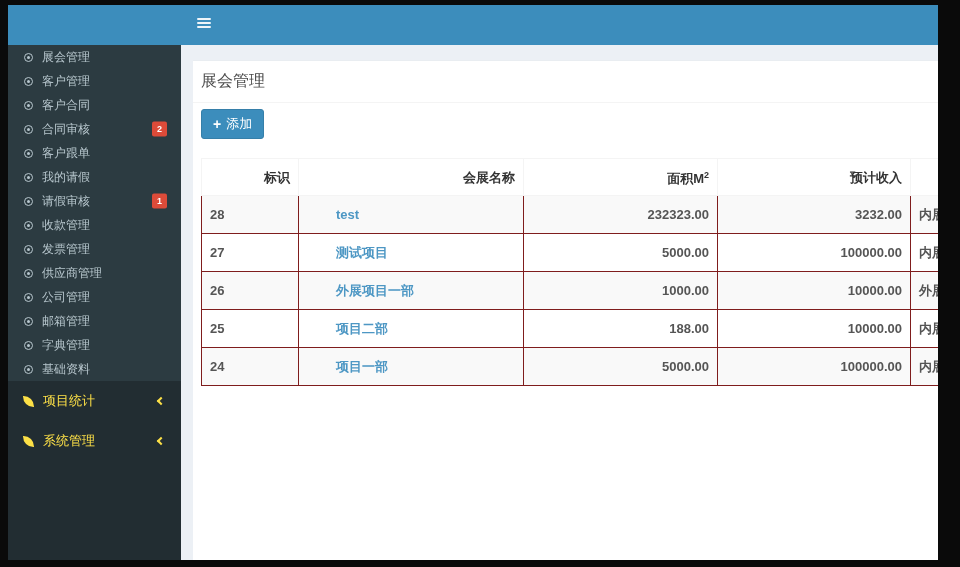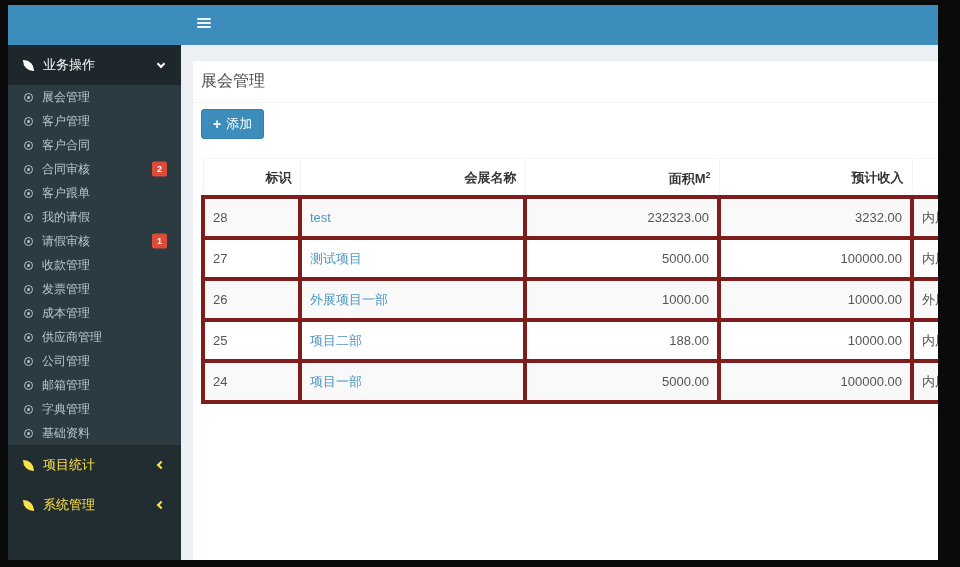--- a/index.html
+++ b/index.html
@@ -42,42 +42,37 @@
   .panel-header { padding:10px 8px; font-size:16px; color:#4a4a4a; border-bottom:1px solid #f4f4f4; }
   .panel-body { padding:6px 0 0 8px; }
   .btn-add { display:inline-flex; align-items:center; gap:5px; background:#3c8dbc; border:1px solid #367fa9;
              color:#fff; font-size:13px; padding:5px 11px; border-radius:3px; cursor:pointer;
              font-family:inherit; }
   .btn-add .plus { font-weight:bold; font-size:14px; line-height:1; }
 
   table.data { margin-top:19px; border-collapse:collapse; table-layout:fixed; width:940px; font-size:13px; }
   table.data th { padding:8px; line-height:17px; text-align:right; color:#333; font-weight:bold;
                   border:1px solid #f4f4f4; }
-  table.data td { padding:10px 8px; line-height:17px; color:#555; border:4px solid #7f1d1d;
-                  overflow:hidden; white-space:nowrap; }
+  table.data td { padding:10px 8px; line-height:17px; color:#555; border:1px solid #7f1d1d;
+                  overflow:hidden; white-space:nowrap;font-weight:bold; }
   table.data tbody tr:nth-child(odd) { background:#f9f9f9; }
   table.data .num { text-align:right; }
-  table.data a { color:#4d97c4; text-decoration:none; }
+  table.data a { color:#4d97c4; text-decoration:none;margin-left:29px; }
   table.data sup { font-size:9px; }
 </style>
 </head>
 <body>
 
 <div class="screen">
   <div class="app">
 
     <aside class="sidebar">
       <div class="logo"></div>
       <nav>
         <div class="tree-section section-open">
-          <div class="tree-toggle">
-            <span class="leaf-icon"></span>
-            <span>业务操作</span>
-            <span class="chev down"></span>
-          </div>
           <ul class="submenu" id="submenu">
               <li>
                 <a>
                   <span class="dot-circle"></span>
                   <span>展会管理</span>
                 </a>
               </li>
               <li>
                 <a>
                   <span class="dot-circle"></span>
@@ -119,26 +114,20 @@
               <li>
                 <a>
                   <span class="dot-circle"></span>
                   <span>收款管理</span>
                 </a>
               </li>
               <li>
                 <a>
                   <span class="dot-circle"></span>
                   <span>发票管理</span>
-                </a>
-              </li>
-              <li>
-                <a>
-                  <span class="dot-circle"></span>
-                  <span>成本管理</span>
                 </a>
               </li>
               <li>
                 <a>
                   <span class="dot-circle"></span>
                   <span>供应商管理</span>
                 </a>
               </li>
               <li>
                 <a>

